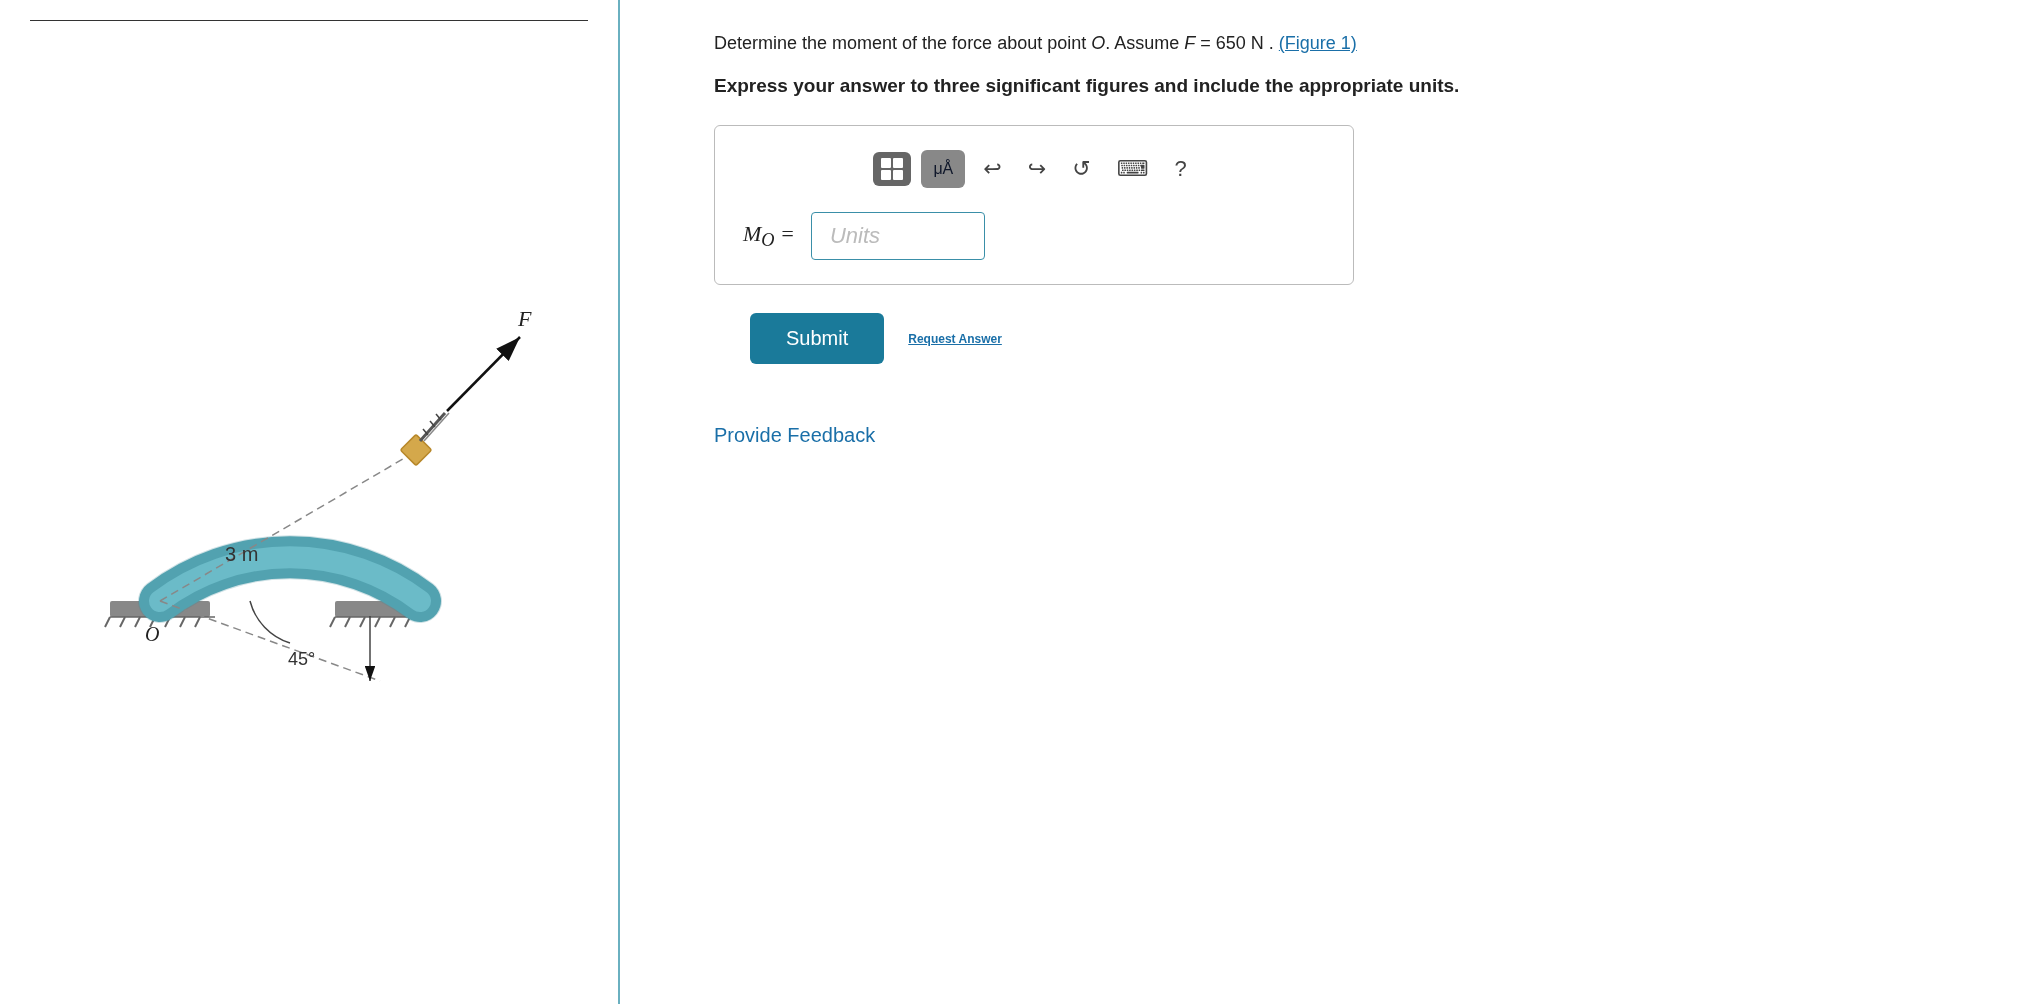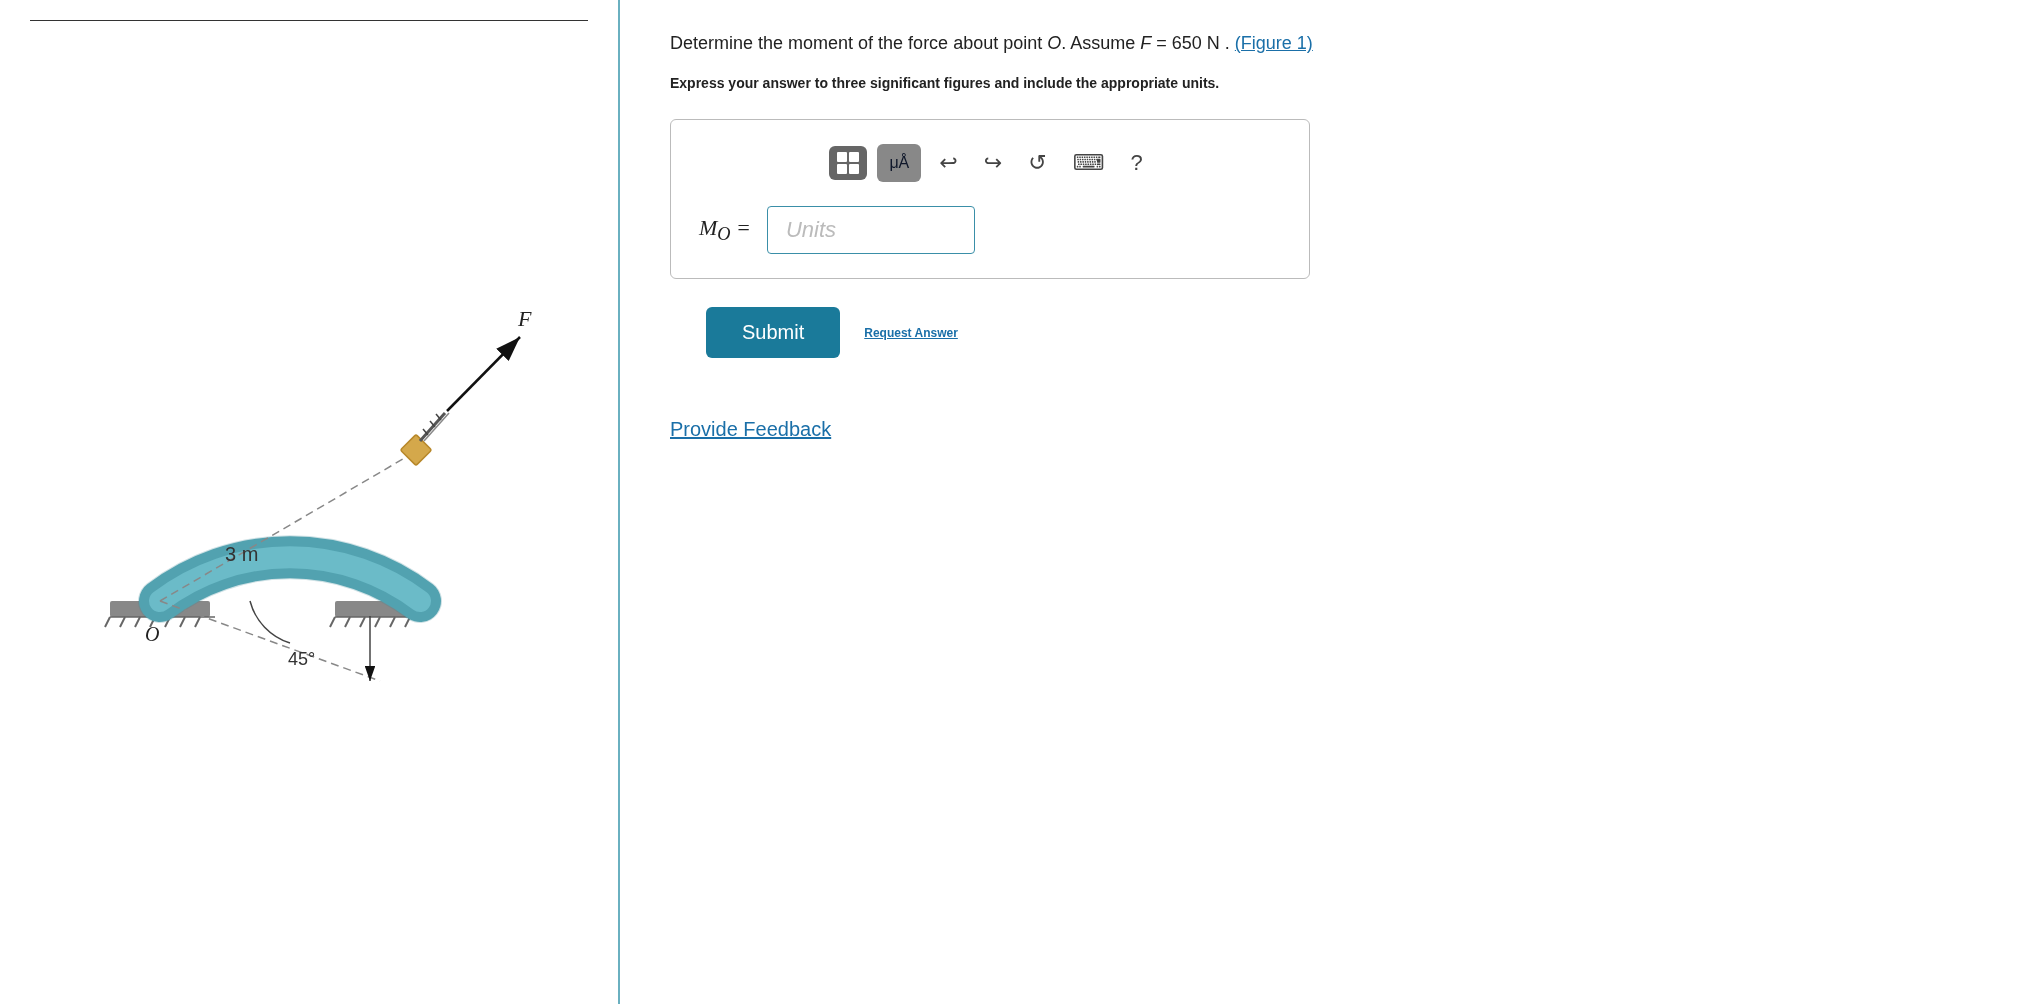--- a/index.html
+++ b/index.html
@@ -70,38 +70,39 @@
     .diagram-svg {
       position: absolute;
       left: 20px;
       top: 20px;
     }
 
     
     .right-panel {
       flex: 1;
       padding: 30px 50px;
+      margin-left: 44px;
     }
 
     .problem-text {
       font-family: Arial, sans-serif;
       font-size: 18px;
       color: #222;
       margin-bottom: 18px;
       line-height: 1.5;
     }
 
     .problem-text a {
       color: #1a6fa8;
       text-decoration: underline;
     }
 
     .problem-bold {
       font-weight: bold;
-      font-size: 14px;
+      font-size: 19px;
       font-family: Arial, sans-serif;
       color: #222;
       margin-bottom: 28px;
     }
 
     
     .answer-box {
       border: 1.5px solid #bbb;
       border-radius: 6px;
       padding: 24px 28px;
@@ -187,21 +188,21 @@
       padding: 10px 18px;
       outline: none;
       background: #fff;
     }
 
     .value-input {
       width: 210px;
     }
 
     .units-input {
-      width: 208px;
+      width: 174px;
     }
 
     .value-input::placeholder, .units-input::placeholder {
       color: #bbb;
       font-style: italic;
     }
 
     .action-row {
       display: flex;
       align-items: center;
@@ -230,21 +231,20 @@
       text-decoration: underline;
       cursor: pointer;
       background: none;
       border: none;
     }
 
     .feedback-link {
       color: #1a6fa8;
       font-size: 20px;
       font-family: Arial, sans-serif;
-      text-decoration: underline;
       cursor: pointer;
       background: none;
       border: none;
     }
   </style>
 </head>
 <body>
 
 <div class="left-panel">
   <hr class="figure-divider">

